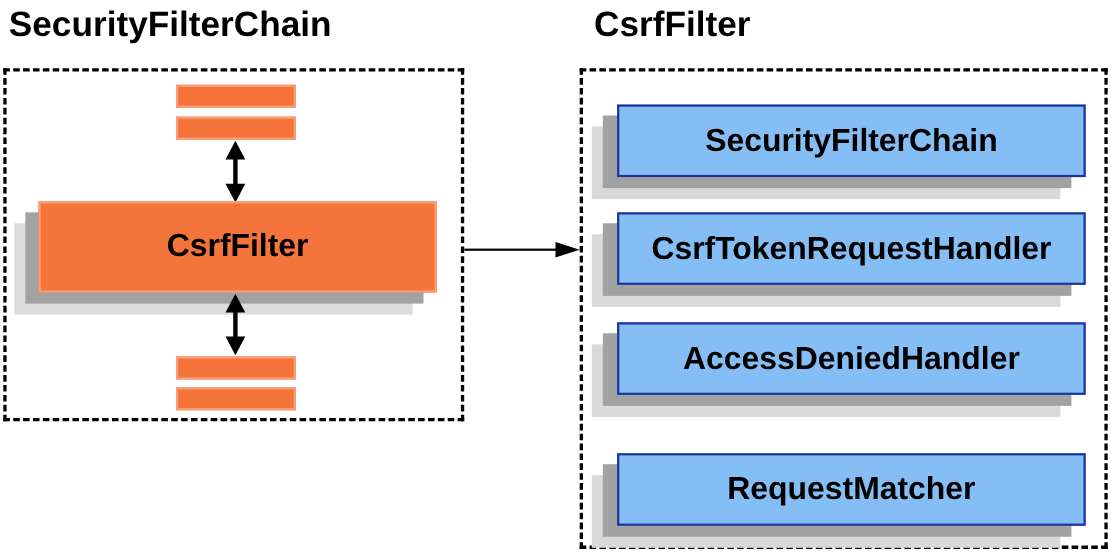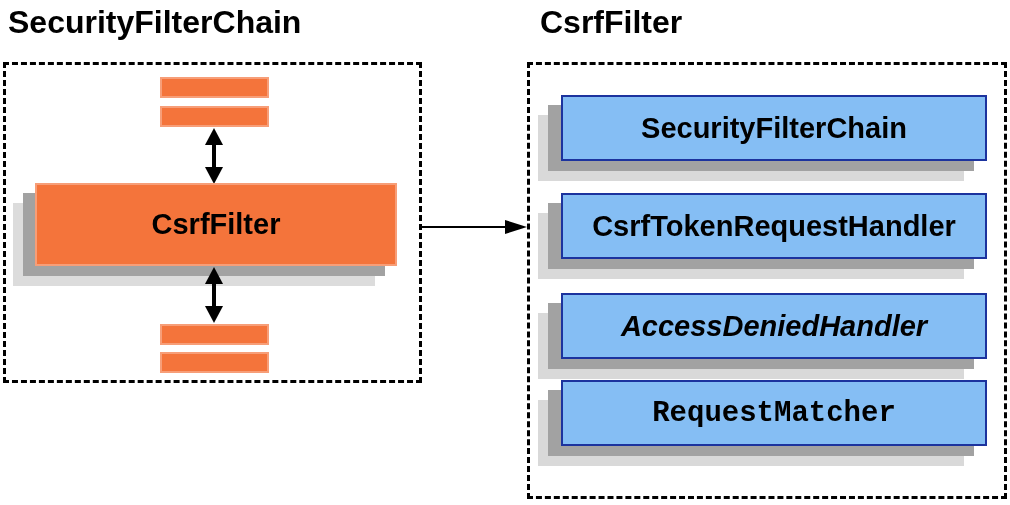--- a/index.html
+++ b/index.html
@@ -124,22 +124,22 @@
     <div class="dashed-box" style="left:527px; top:62px; width:480px; height:437px;"></div>
 
     <div class="blue-box" style="top:95px;">
       <span class="box-label">SecurityFilterChain</span>
     </div>
 
     <div class="blue-box" style="top:193px;align-items:center;">
       <span class="box-label">CsrfTokenRequestHandler</span>
     </div>
 
-    <div class="blue-box" style="top:293px;font-style:italic;">
+    <div class="blue-box" style="top:293px;">
       <span class="box-label">AccessDeniedHandler</span>
     </div>
 
-    <div class="blue-box" style="top:380px;font-family:Liberation Mono, monospace;">
+    <div class="blue-box" style="top:412px;">
       <span class="box-label">RequestMatcher</span>
     </div>
   </section>
 
 </div>
 
 </body></html>

